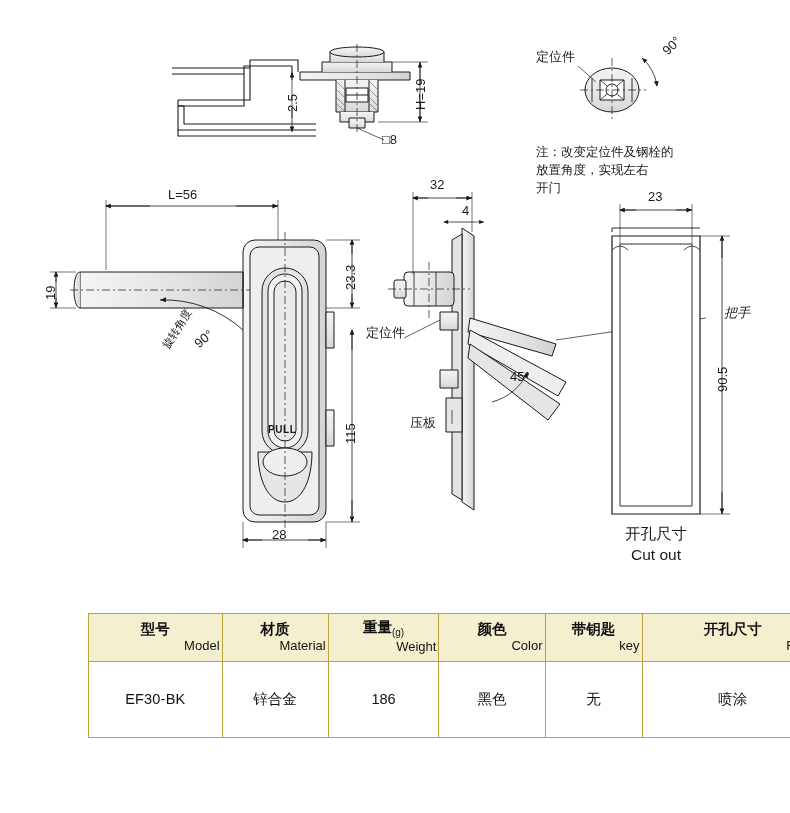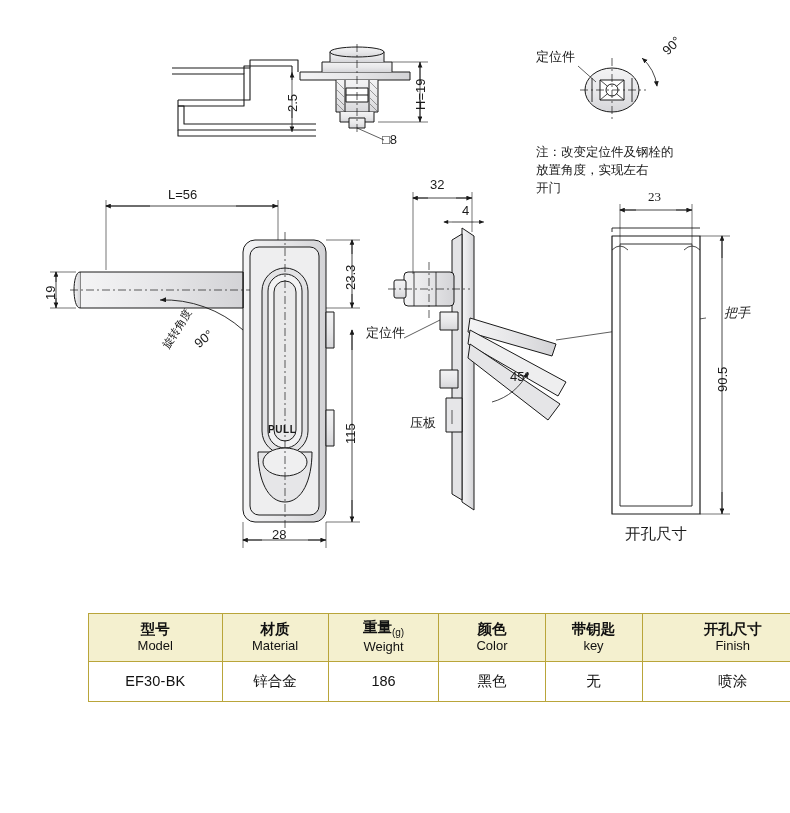--- a/index.html
+++ b/index.html
@@ -47,24 +47,24 @@
     font-size: 14px;
     color: #111111;
   }
   #spec-table thead th {
     background: #f4f0cf;
     padding: 4px 2px 5px;
     font-weight: bold;
     line-height: 1.25;
   }
   #spec-table thead .cn { display: block; font-size: 14.5px; font-weight: bold; }
-  #spec-table thead .en { display: block; font-size: 13px; font-weight: normal; }
+  #spec-table thead .en { display: block; font-size: 13px; font-weight: normal; text-align: right; }
   #spec-table thead .unit { font-size: 10px; font-weight: normal; vertical-align: sub; }
   #spec-table tbody td {
-    padding: 10px 2px;
+    padding: 28px 2px;
     font-size: 14.5px;
     background: #ffffff;
   }
   #spec-table tbody tr td:first-child { letter-spacing: .2px; }
 
   .col-model { width: 112px; }
   .col-material { width: 88px; }
   .col-weight { width: 92px; }
   .col-color { width: 88px; }
   .col-key { width: 80px; }
@@ -290,24 +290,25 @@
   <div class="lbl small" style="left:160px; top:344px; transform:rotate(-58deg); transform-origin:left top;">旋转角度</div>
   <div class="lbl" style="left:268px; top:424px; font-size:10px; font-weight:bold; letter-spacing:.6px;">PULL</div>
 
   <div class="lbl" style="left:430px; top:178px;">32</div>
   <div class="lbl" style="left:462px; top:204px;">4</div>
   <div class="lbl" style="left:366px; top:326px;">定位件</div>
   <div class="lbl" style="left:410px; top:416px;">压板</div>
   <div class="lbl" style="left:724px; top:306px;font-style:italic;">把手</div>
   <div class="lbl" style="left:510px; top:370px;">45°</div>
 
-  <div class="lbl" style="left:648px; top:190px;font-family:Liberation Serif, serif;">23</div>
+  <div class="lbl" style="left:648px; top:190px;">23</div>
   <div class="lbl rot90" style="left:716px; top:392px;">90.5</div>
   <div class="cutout-cap" style="left:576px; top:524px; width:160px;">
     <span style="display:block; font-size:15.5px;">开孔尺寸</span>
+    <span style="display:block; font-size:15.5px;">Cut out</span>
   </div>
 
   <table id="spec-table">
     <thead>
       <tr>
         <th class="col-model">
           <span class="cn">型号</span>
           <span class="en">Model</span>
         </th>
         <th class="col-material">

